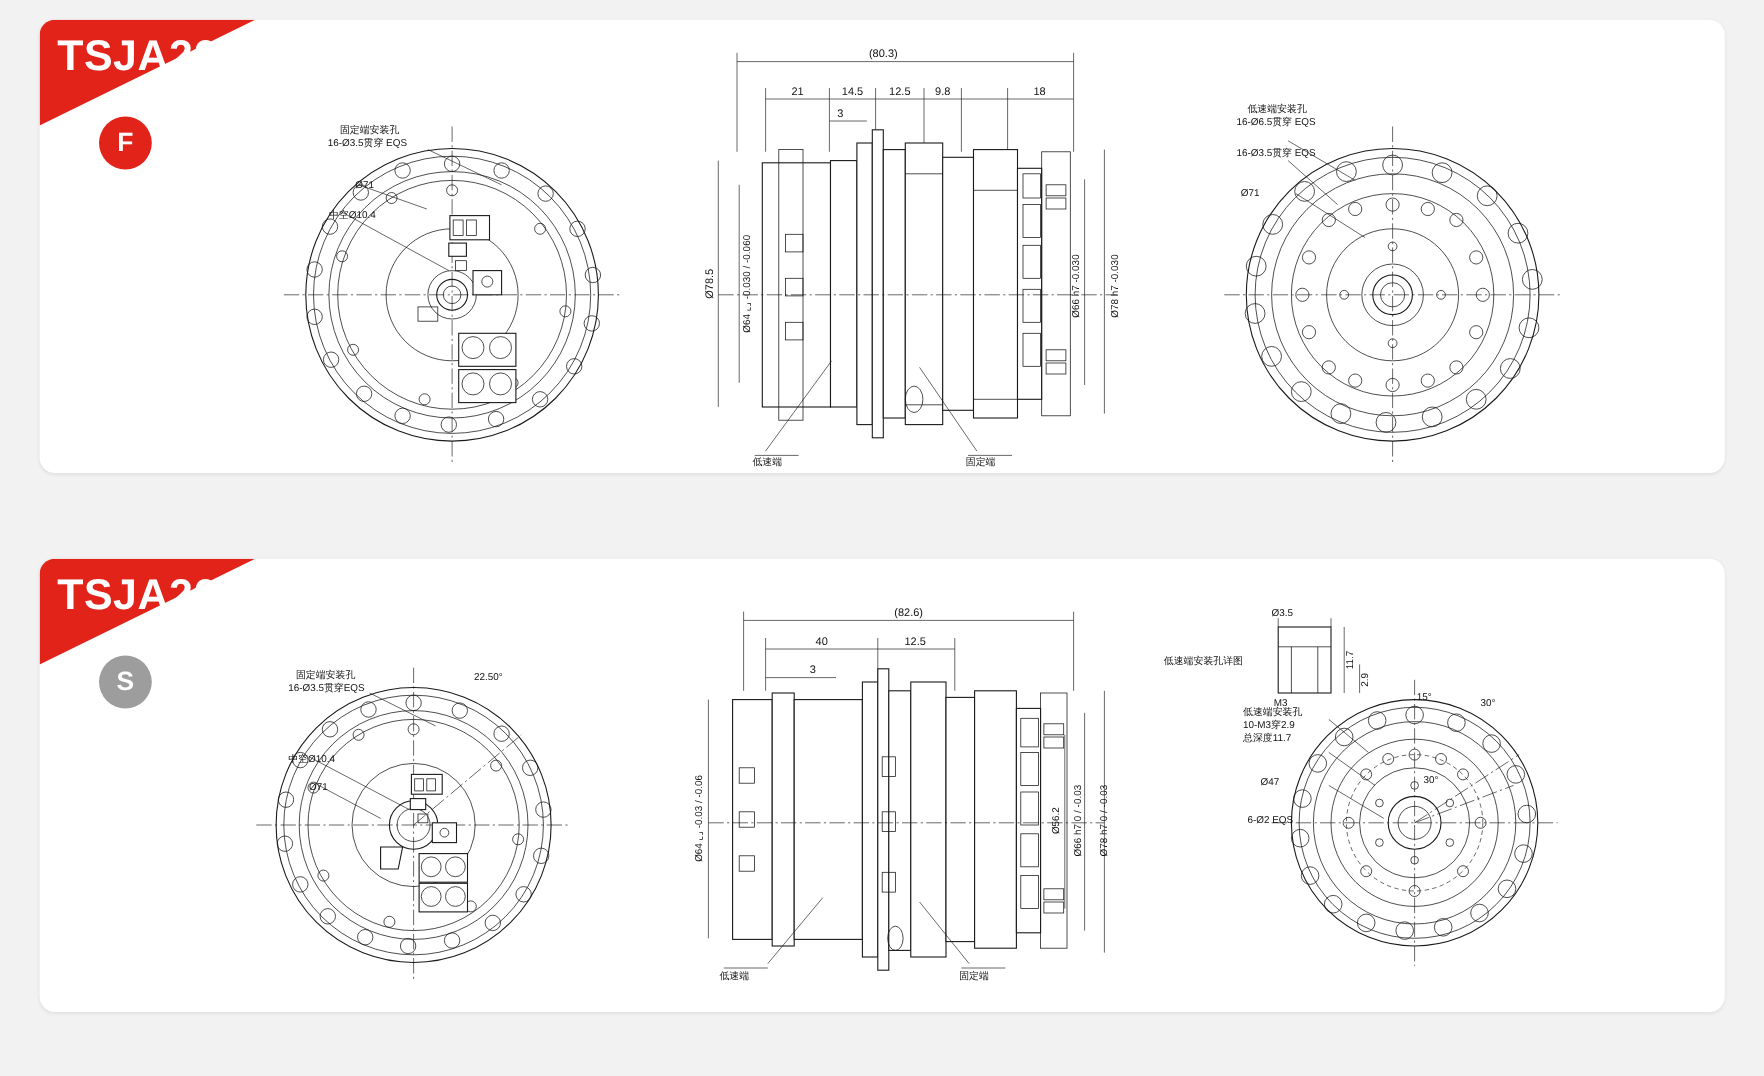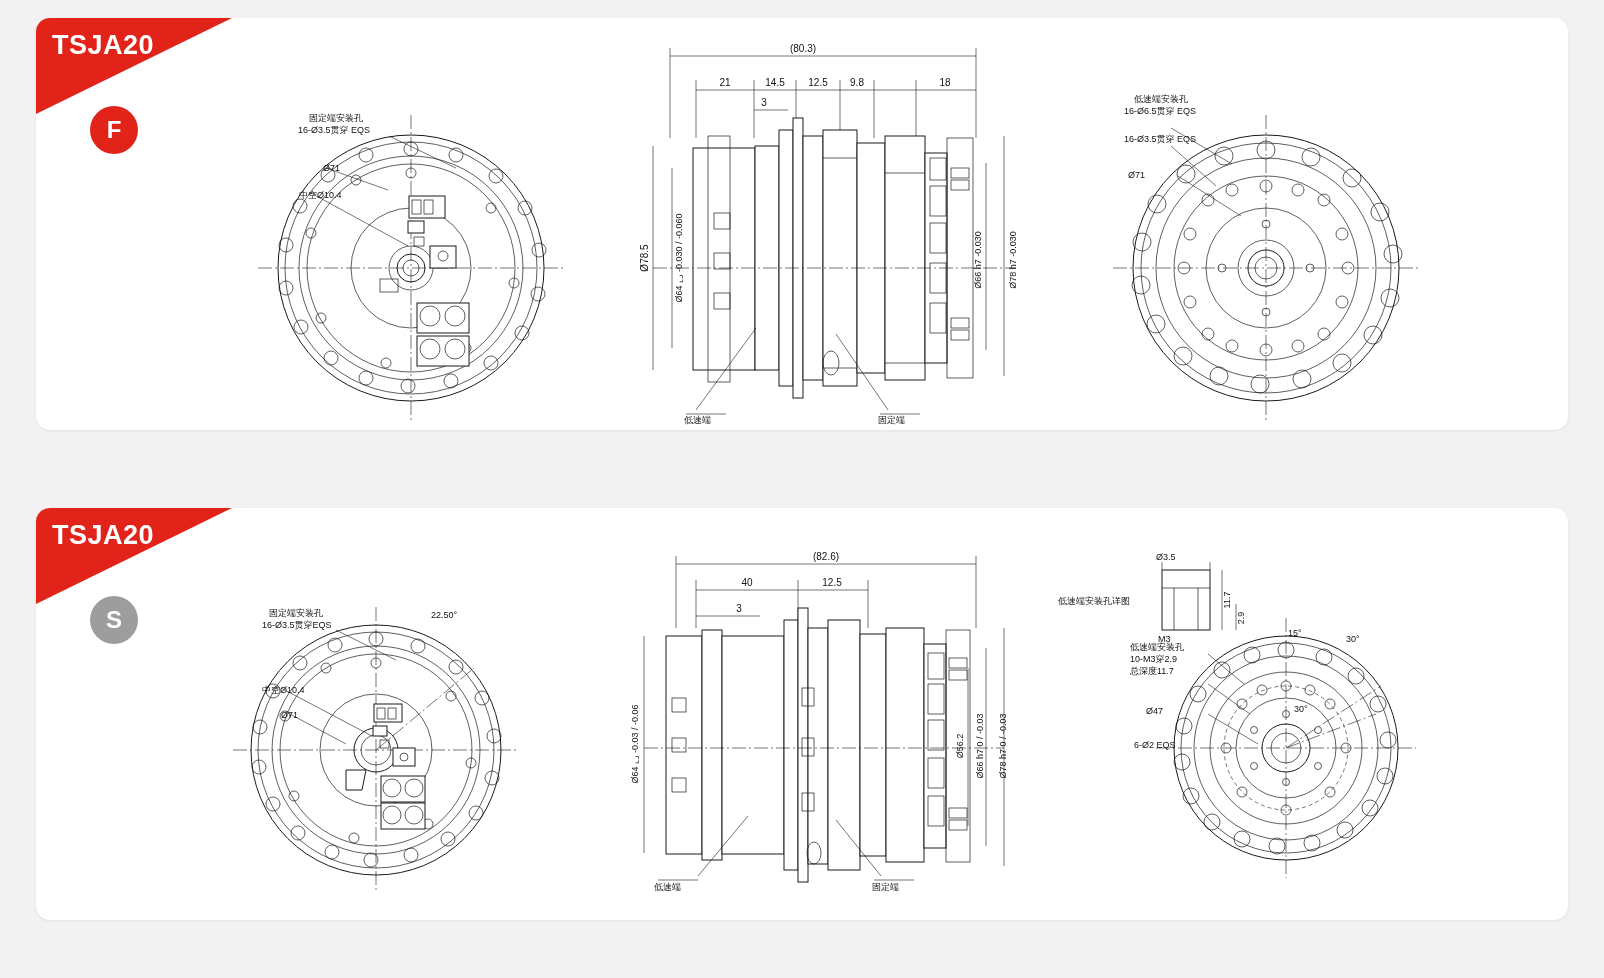--- a/index.html
+++ b/index.html
@@ -9,21 +9,21 @@
   .card{position:absolute;background:#ffffff;border-radius:14px;overflow:hidden;
         box-shadow:0 1px 3px rgba(0,0,0,0.07);}
   .card1{left:36px;top:18px;width:1532px;height:412px;}
   .card2{left:36px;top:508px;width:1532px;height:412px;}
 
   
   .ribbon{position:absolute;left:0;top:0;width:200px;height:100px;}
   .ribbon .tri{position:absolute;left:0;top:0;width:0;height:0;
       border-left:196px solid #e2231a;border-bottom:96px solid transparent;}
   .ribbon .title{position:absolute;left:16px;top:12px;color:#ffffff;
-      font-size:27px;font-weight:bold;letter-spacing:0.5px;font-family:"Liberation Sans",sans-serif;}
+      font-size:39px;font-weight:bold;letter-spacing:0.5px;font-family:"Liberation Sans",sans-serif;}
   .badge{position:absolute;left:54px;top:88px;width:48px;height:48px;border-radius:50%;
       display:flex;align-items:center;justify-content:center;color:#ffffff;
       font-size:24px;font-weight:bold;font-family:"Liberation Sans",sans-serif;}
   .badge-f{background:#e2231a;}
   .badge-s{background:#9d9d9d;}
 
   .drawing{position:absolute;inset:0;}
   svg{display:block;}
   .ln{stroke:#1a1a1a;stroke-width:1;fill:none;}
   .thin{stroke:#1a1a1a;stroke-width:0.7;fill:none;}

